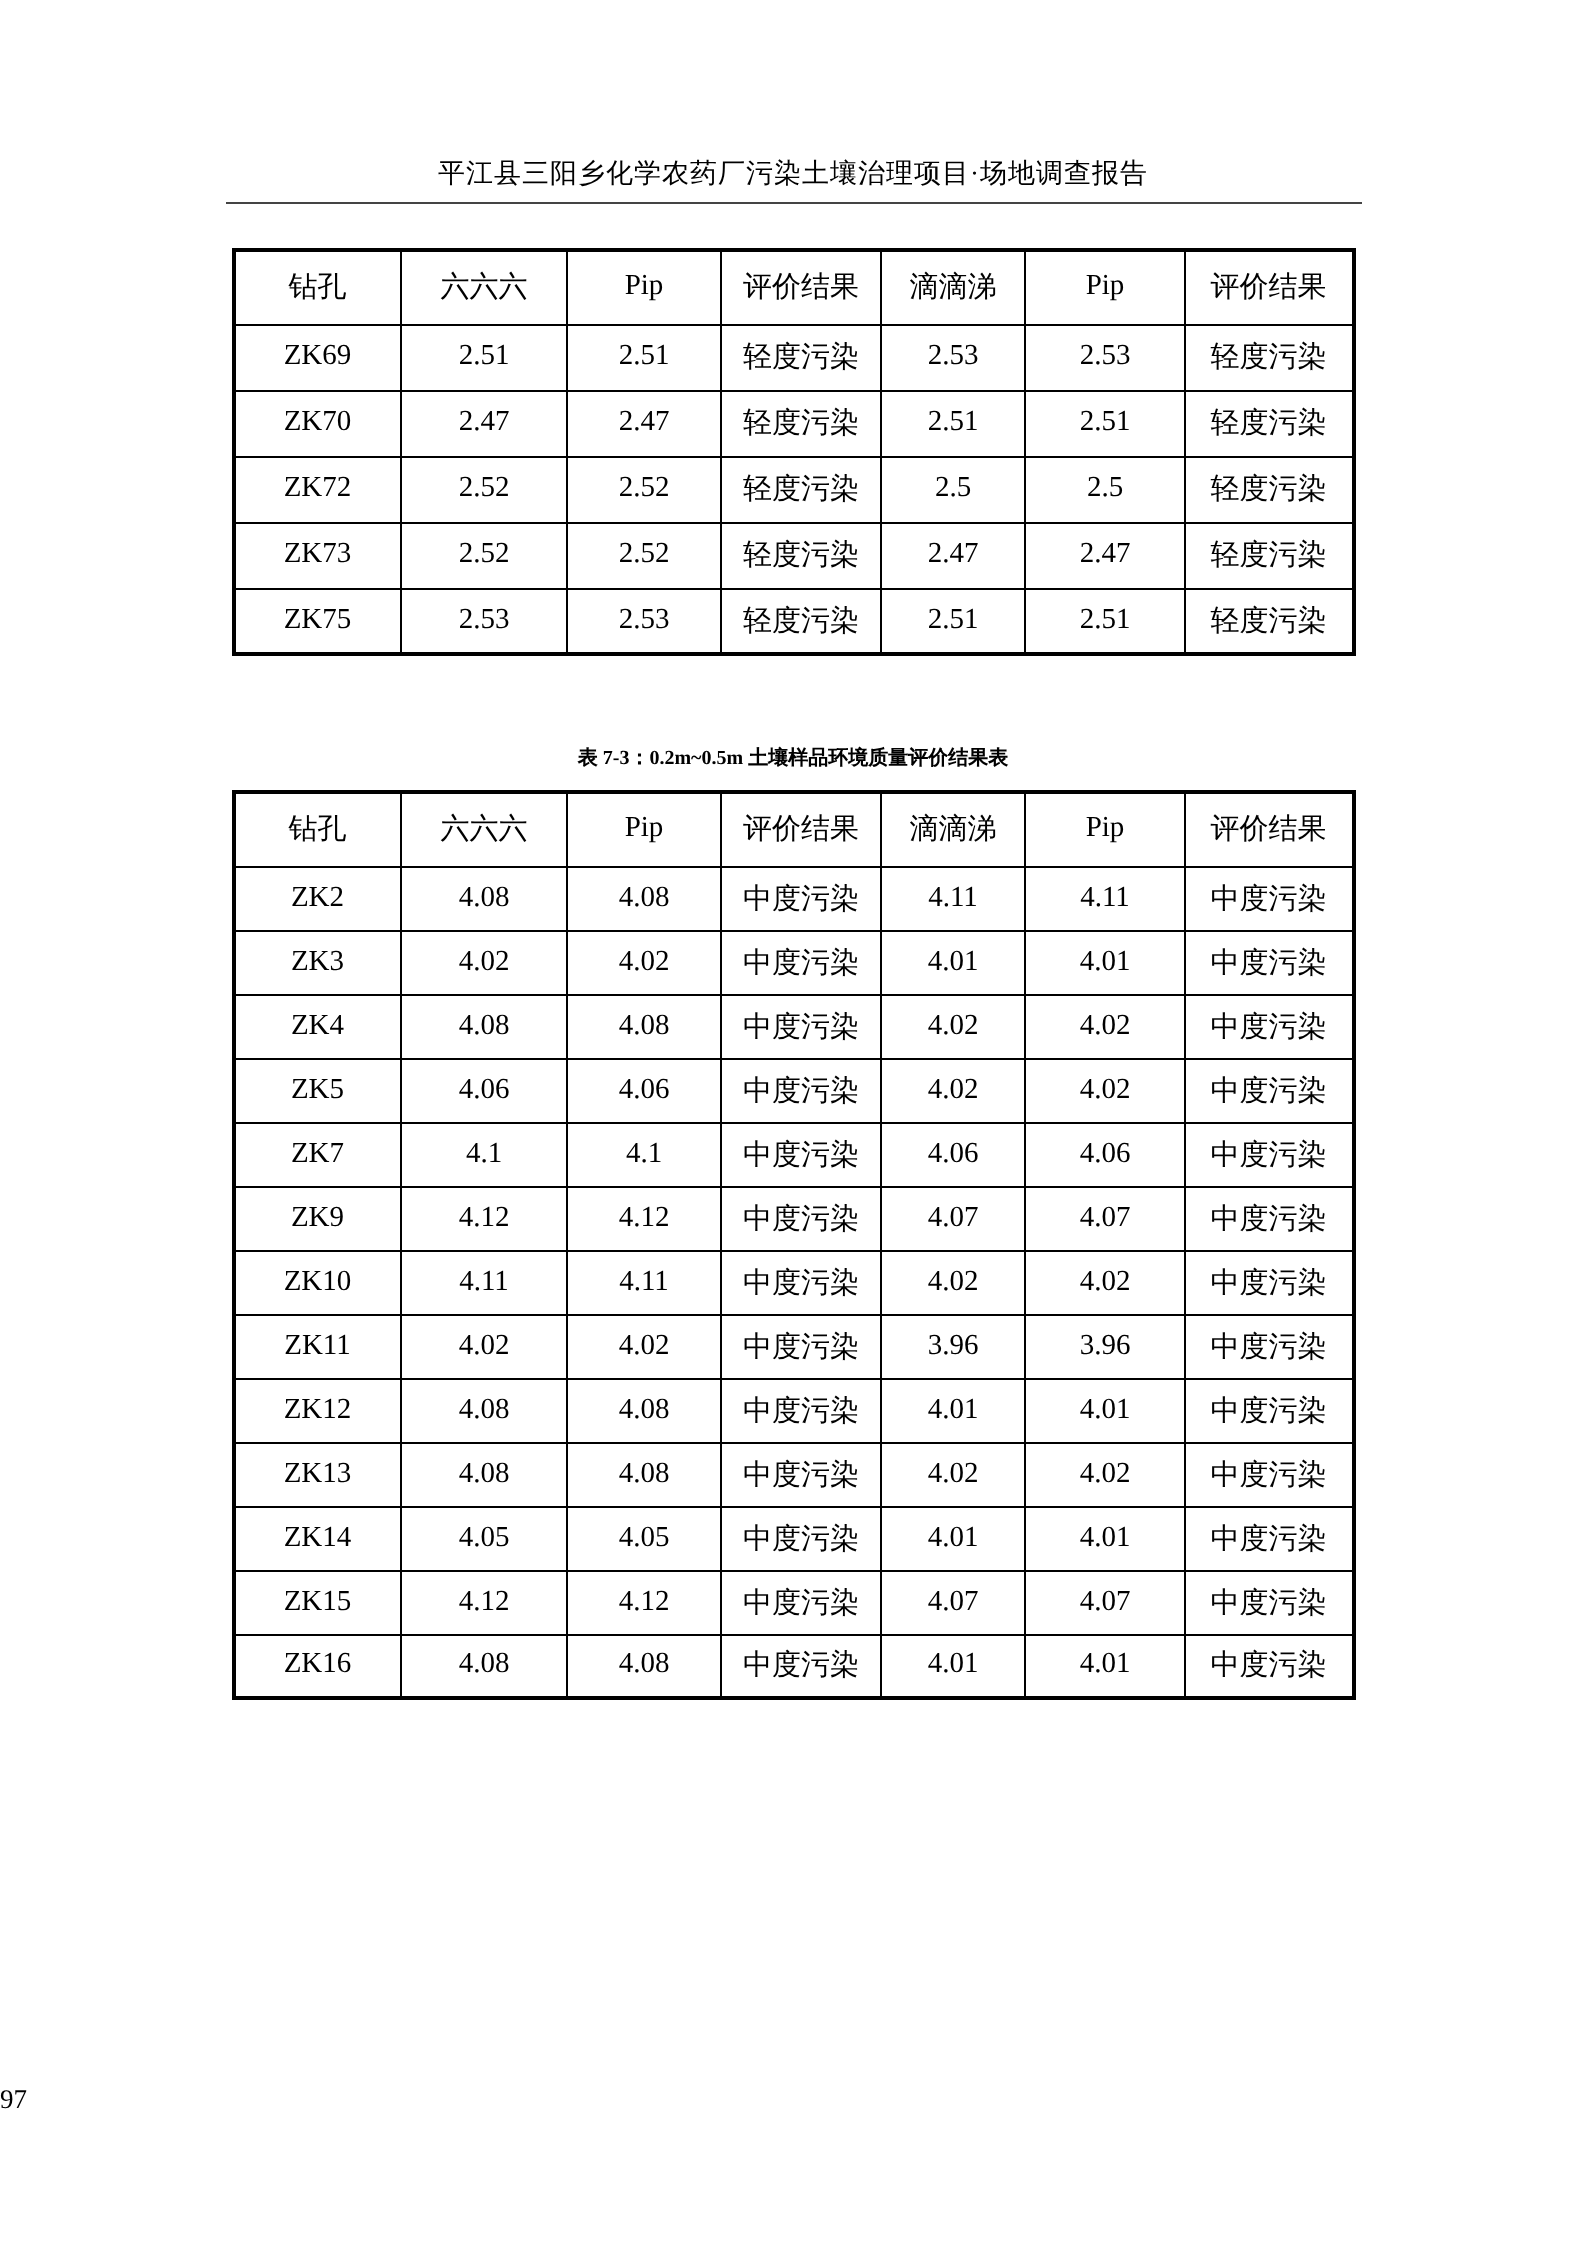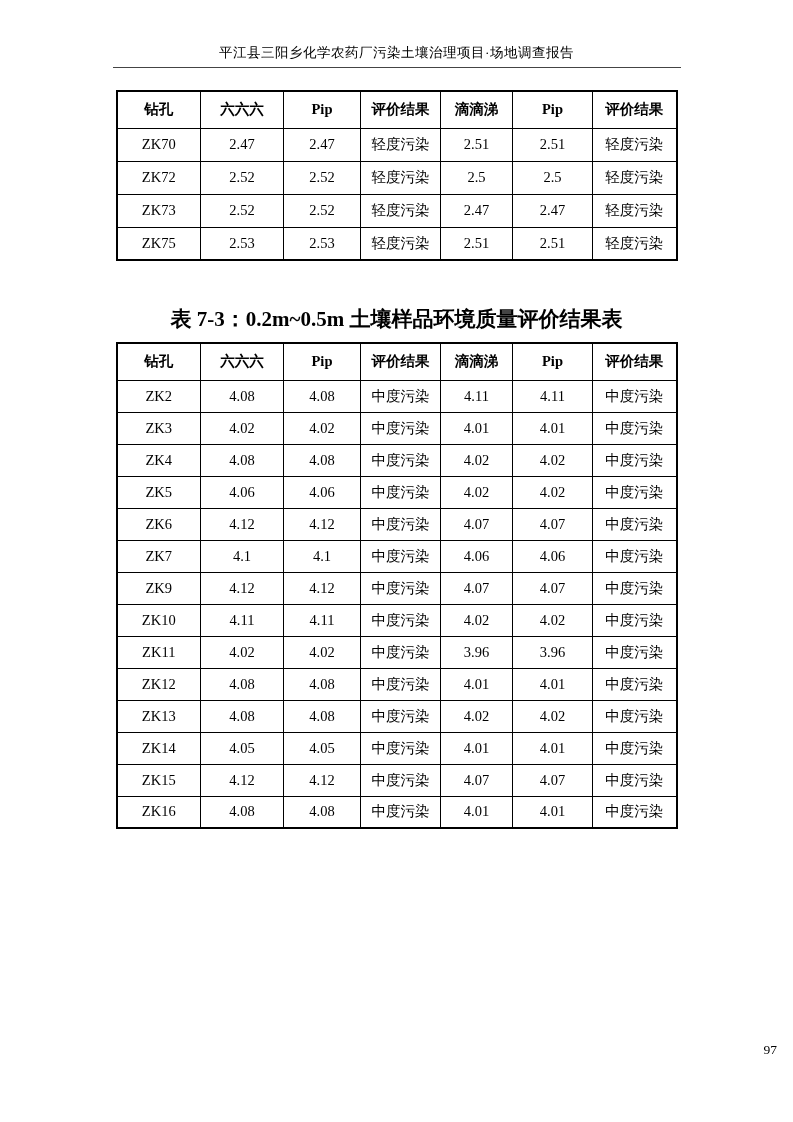--- a/index.html
+++ b/index.html
@@ -5,21 +5,21 @@
   * { margin: 0; padding: 0; box-sizing: border-box; }
   html, body { background: #ffffff; }
   body {
     width: 793px; height: 1122px;
     font-family: "Liberation Serif", "DejaVu Serif", serif;
     color: #000;
   }
   .page {
     position: relative;
     width: 793px; height: 1122px;
-    padding-top: 44px;
+    padding-top: 78px;
     overflow: hidden;
   }
   .doc-header {
     width: 568px;
     margin: 0 auto;
     text-align: center;
     font-size: 13.5px;
     letter-spacing: 0.5px;
     padding-bottom: 5px;
     border-bottom: 1px solid #444;
@@ -31,44 +31,44 @@
     border: 2px solid #000;
   }
   table.data-table th, table.data-table td {
     border: 1px solid #000;
     text-align: center;
     vertical-align: middle;
     font-size: 14.5px;
     overflow: hidden;
     white-space: nowrap;
   }
-  table.data-table th { font-weight: bold; height: 37px; margin-top: 32px; }
+  table.data-table th { font-weight: normal; height: 37px; margin-top: 32px; }
   table.data-table td { font-weight: normal; }
   #table1 { margin-top: 22px; }
   #table1 td { height: 33px; }
   #table2 td { height: 32px; }
   .col-zk   { width: 84px; }
   .col-666  { width: 83px; }
   .col-pip1 { width: 77px; }
   .col-res1 { width: 80px; }
   .col-ddt  { width: 72px; }
   .col-pip2 { width: 80px; }
   .col-res2 { width: 84px; }
   .table-caption {
     margin-top: 44px;
     margin-bottom: 9px;
     text-align: center;
     font-weight: bold;
-    font-size: 21px;
+    font-size: 10px;
   }
   .page-number {
     position: absolute;
     bottom: 64px;
-    left: 0; right: 16px;
-    text-align: right;
+    left: 0; right: 4px;
+    text-align: left;
     font-size: 13.5px;
   }
 </style>
 </head>
 <body>
 
 <div class="page">
 
   <div class="doc-header">平江县三阳乡化学农药厂污染土壤治理项目·场地调查报告</div>
 
@@ -88,20 +88,29 @@
           <th>六六六</th>
           <th>Pip</th>
           <th>评价结果</th>
           <th>滴滴涕</th>
           <th>Pip</th>
           <th>评价结果</th>
         </tr>
       </thead>
     <tbody>
         <tr>
+          <td>ZK69</td>
+          <td>2.51</td>
+          <td>2.51</td>
+          <td>轻度污染</td>
+          <td>2.53</td>
+          <td>2.53</td>
+          <td>轻度污染</td>
+        </tr>
+        <tr>
           <td>ZK70</td>
           <td>2.47</td>
           <td>2.47</td>
           <td>轻度污染</td>
           <td>2.51</td>
           <td>2.51</td>
           <td>轻度污染</td>
         </tr>
         <tr>
           <td>ZK72</td>
@@ -187,29 +196,20 @@
         <tr>
           <td>ZK5</td>
           <td>4.06</td>
           <td>4.06</td>
           <td>中度污染</td>
           <td>4.02</td>
           <td>4.02</td>
           <td>中度污染</td>
         </tr>
         <tr>
-          <td>ZK6</td>
-          <td>4.12</td>
-          <td>4.12</td>
-          <td>中度污染</td>
-          <td>4.07</td>
-          <td>4.07</td>
-          <td>中度污染</td>
-        </tr>
-        <tr>
           <td>ZK7</td>
           <td>4.1</td>
           <td>4.1</td>
           <td>中度污染</td>
           <td>4.06</td>
           <td>4.06</td>
           <td>中度污染</td>
         </tr>
         <tr>
           <td>ZK9</td>

